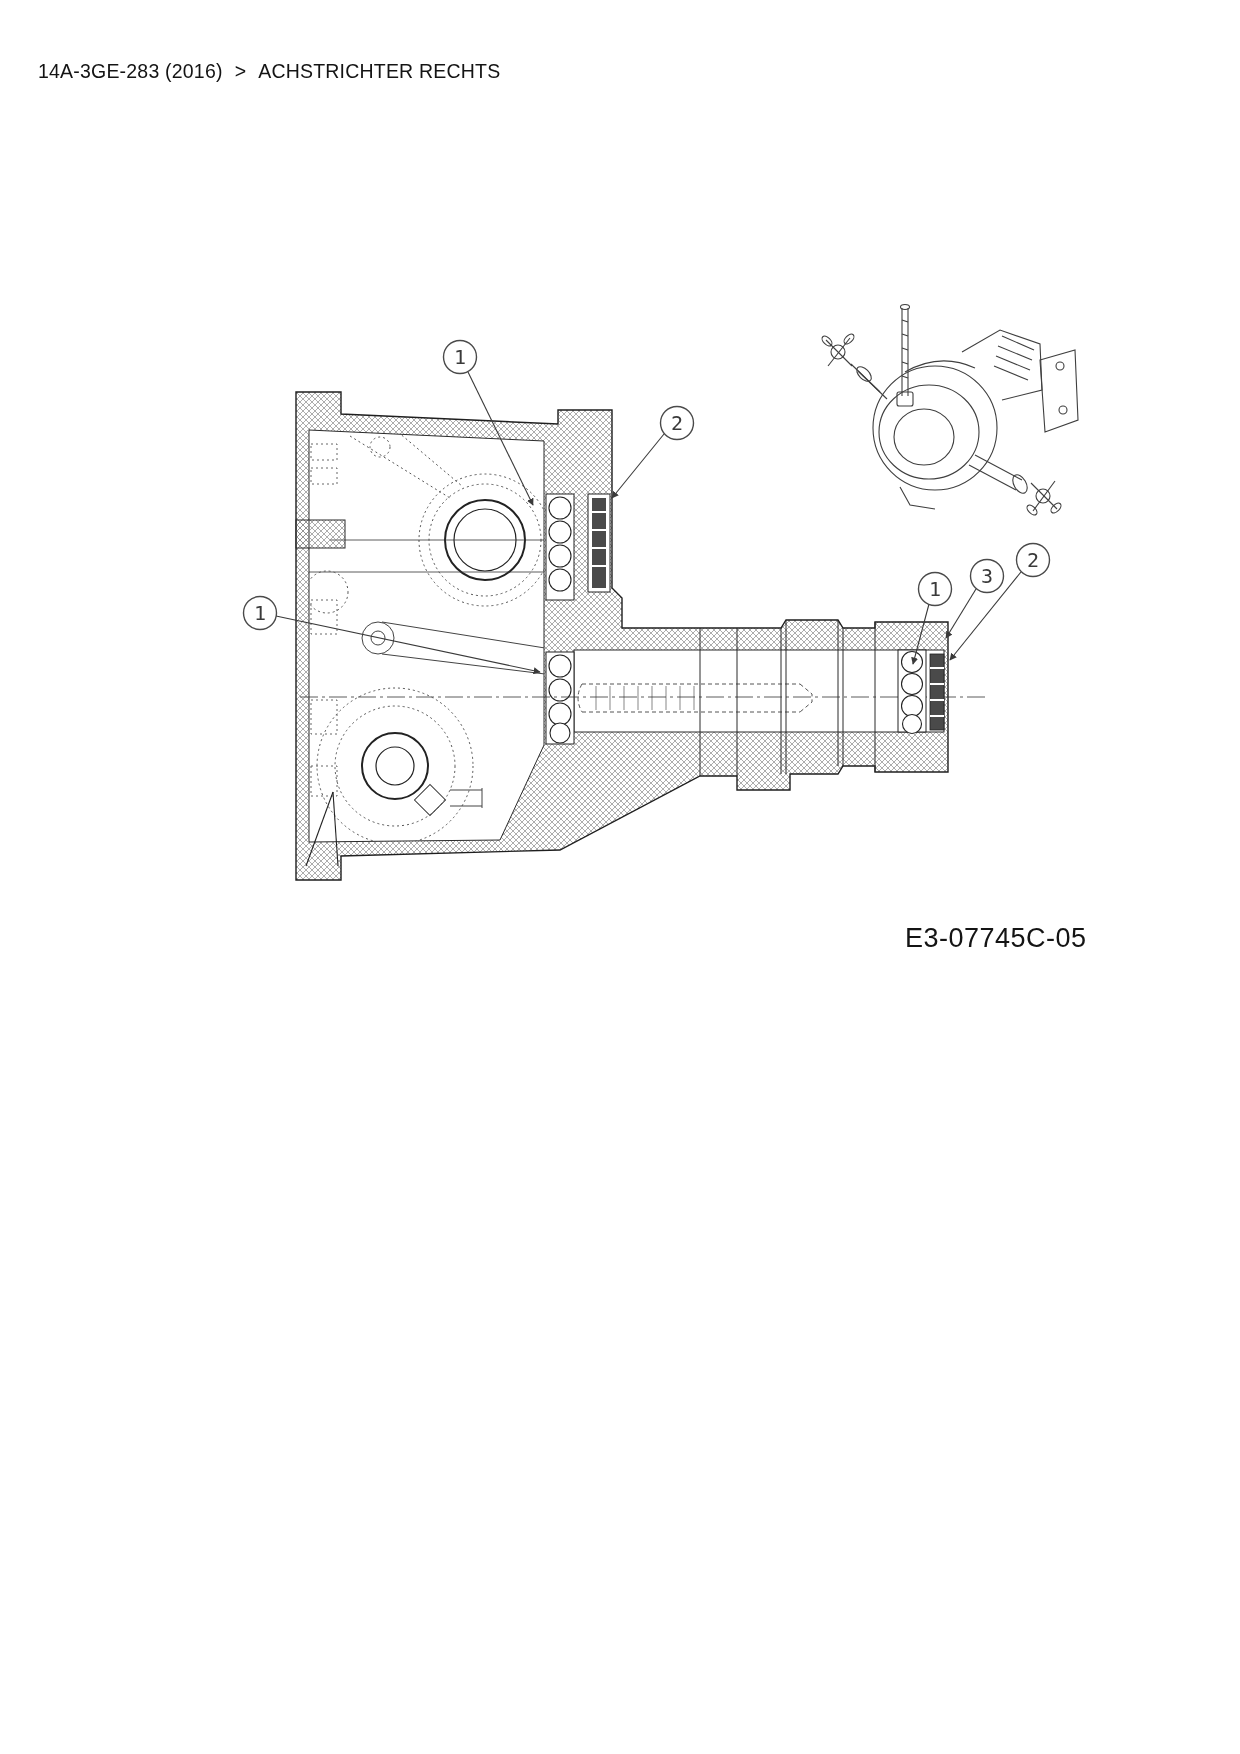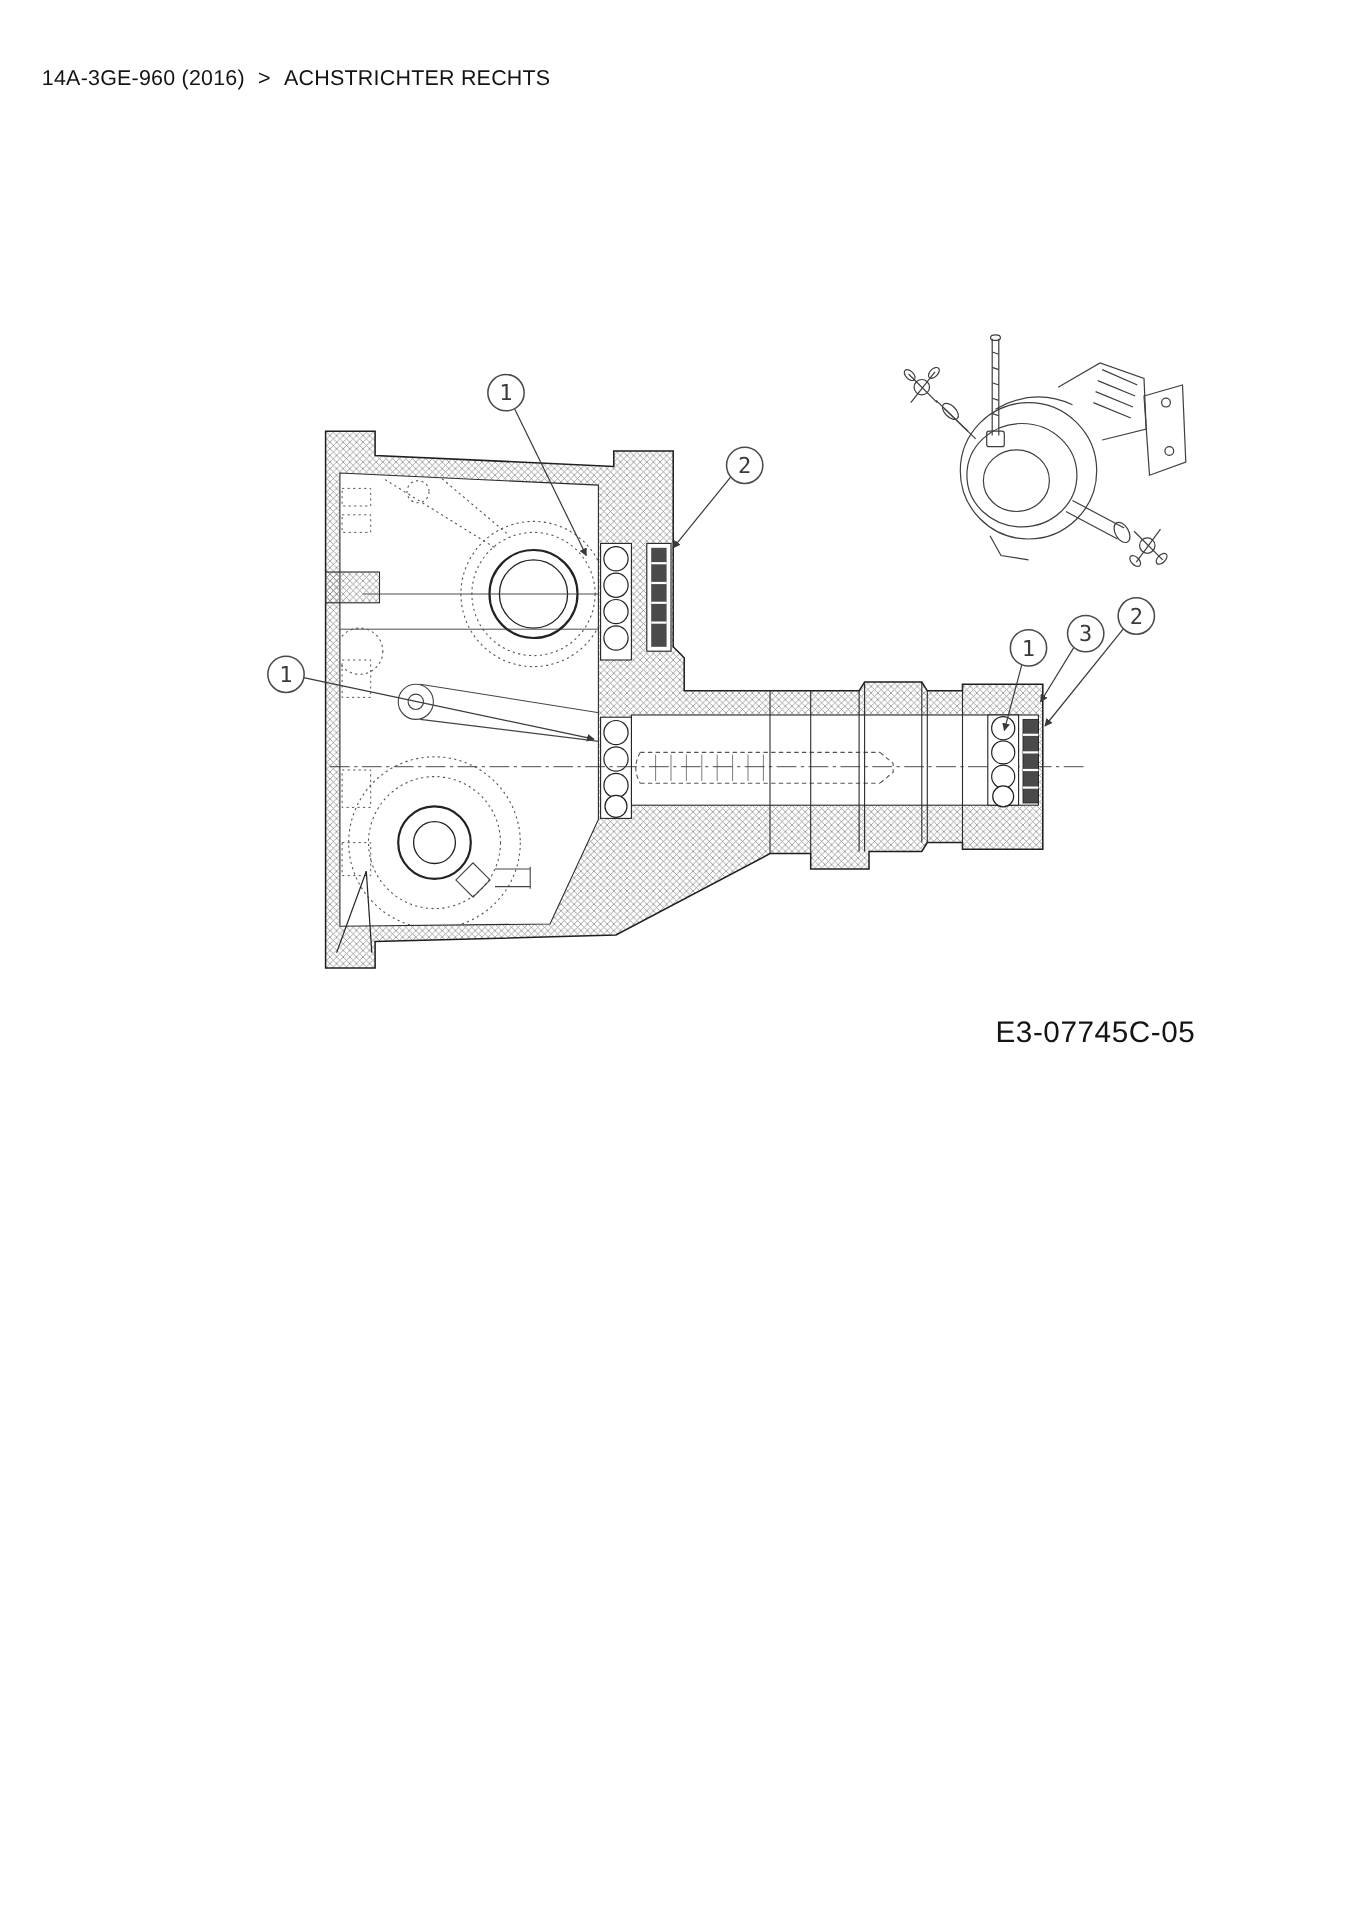--- a/index.html
+++ b/index.html
@@ -19,21 +19,21 @@
   .figure{position:absolute;left:0;top:0;width:1240px;height:1754px;}
   svg text{font-family:"Liberation Sans", sans-serif;}
   svg text.co{font-family:"DejaVu Sans Mono", monospace;}
 </style>
 </head>
 <body>
 
 <div class="page">
 
   <div class="crumb">
-    <span>14A-3GE-960 (2016)</span><span class="sep">&gt;</span><span>ACHSTRICHTER RECHTS</span>
+    <span>14A-3GE-283 (2016)</span><span class="sep">&gt;</span><span>ACHSTRICHTER RECHTS</span>
   </div>
 
   <div class="figure">
   <svg width="1240" height="1754" viewBox="0 0 1240 1754">
     <defs>
       <pattern id="xh" width="6" height="6" patternUnits="userSpaceOnUse">
         <path d="M0,0 L6,6 M6,0 L0,6" stroke="#8a8a8a" stroke-width="0.7"></path>
       </pattern>
       <marker id="arr" viewBox="0 0 10 10" refX="9" refY="5" markerWidth="6.5" markerHeight="6.5" orient="auto">
         <path d="M0,0 L10,5 L0,10 z" fill="#3a3a3a"></path>

